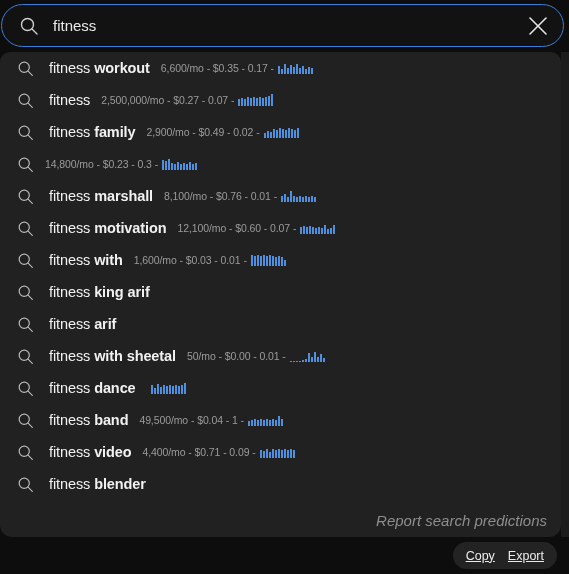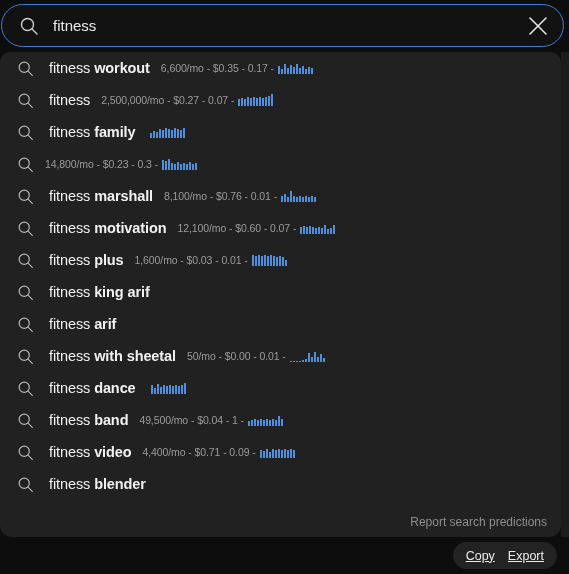--- a/index.html
+++ b/index.html
@@ -77,21 +77,21 @@
     display:inline-flex;align-items:flex-end;
     height:12px;margin-left:4px;gap:1px;
   }
   .spark i{
     display:block;width:2px;background:#4f8fe0;
   }
 
   
   #report{
     position:absolute;right:14px;bottom:8px;
-    font-size:12px;color:#8e8e8e;
+    font-size:15px;font-style:italic;color:#8e8e8e;
   }
 
   
   #bottombar{
     position:absolute;left:0;top:537px;width:569px;height:37px;
     background:#0d0d0d;
   }
   #actions{
     position:absolute;right:12px;top:5px;
     height:27px;
@@ -182,20 +182,21 @@
           </span>
         </span>
       </div>
       <div class="row">
         <span class="mag2"><svg width="17" height="17" viewBox="0 0 20 20">
             <circle cx="8.5" cy="8.5" r="6" fill="none" stroke="#b9b9b9" stroke-width="1.4"></circle>
             <line x1="13" y1="13" x2="18" y2="18" stroke="#b9b9b9" stroke-width="1.4" stroke-linecap="round"></line>
           </svg></span>
         <span class="kw"><span class="base">fitness</span><span class="rest"> family</span></span>
         <span class="stats">
+          <span>2,900/mo - $0.49 - 0.02 - </span>
           <span class="spark">
             <i style="height: 5px; background: rgb(79, 143, 224);"></i>
             <i style="height: 7px; background: rgb(79, 143, 224);"></i>
             <i style="height: 6px; background: rgb(79, 143, 224);"></i>
             <i style="height: 9px; background: rgb(79, 143, 224);"></i>
             <i style="height: 8px; background: rgb(79, 143, 224);"></i>
             <i style="height: 10px; background: rgb(79, 143, 224);"></i>
             <i style="height: 9px; background: rgb(79, 143, 224);"></i>
             <i style="height: 8px; background: rgb(79, 143, 224);"></i>
             <i style="height: 10px; background: rgb(79, 143, 224);"></i>
@@ -274,21 +275,21 @@
             <i style="height: 6px; background: rgb(79, 143, 224);"></i>
             <i style="height: 9px; background: rgb(79, 143, 224);"></i>
           </span>
         </span>
       </div>
       <div class="row">
         <span class="mag2"><svg width="17" height="17" viewBox="0 0 20 20">
             <circle cx="8.5" cy="8.5" r="6" fill="none" stroke="#b9b9b9" stroke-width="1.4"></circle>
             <line x1="13" y1="13" x2="18" y2="18" stroke="#b9b9b9" stroke-width="1.4" stroke-linecap="round"></line>
           </svg></span>
-        <span class="kw"><span class="base">fitness</span><span class="rest"> plus</span></span>
+        <span class="kw"><span class="base">fitness</span><span class="rest"> with</span></span>
         <span class="stats">
           <span>1,600/mo - $0.03 - 0.01 - </span>
           <span class="spark">
             <i style="height: 11px; background: rgb(79, 143, 224);"></i>
             <i style="height: 10px; background: rgb(79, 143, 224);"></i>
             <i style="height: 11px; background: rgb(79, 143, 224);"></i>
             <i style="height: 10px; background: rgb(79, 143, 224);"></i>
             <i style="height: 11px; background: rgb(79, 143, 224);"></i>
             <i style="height: 10px; background: rgb(79, 143, 224);"></i>
             <i style="height: 11px; background: rgb(79, 143, 224);"></i>

